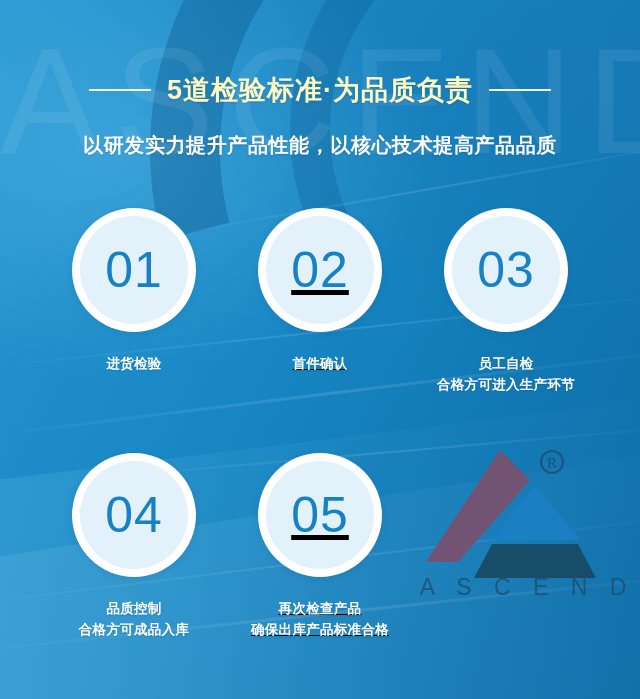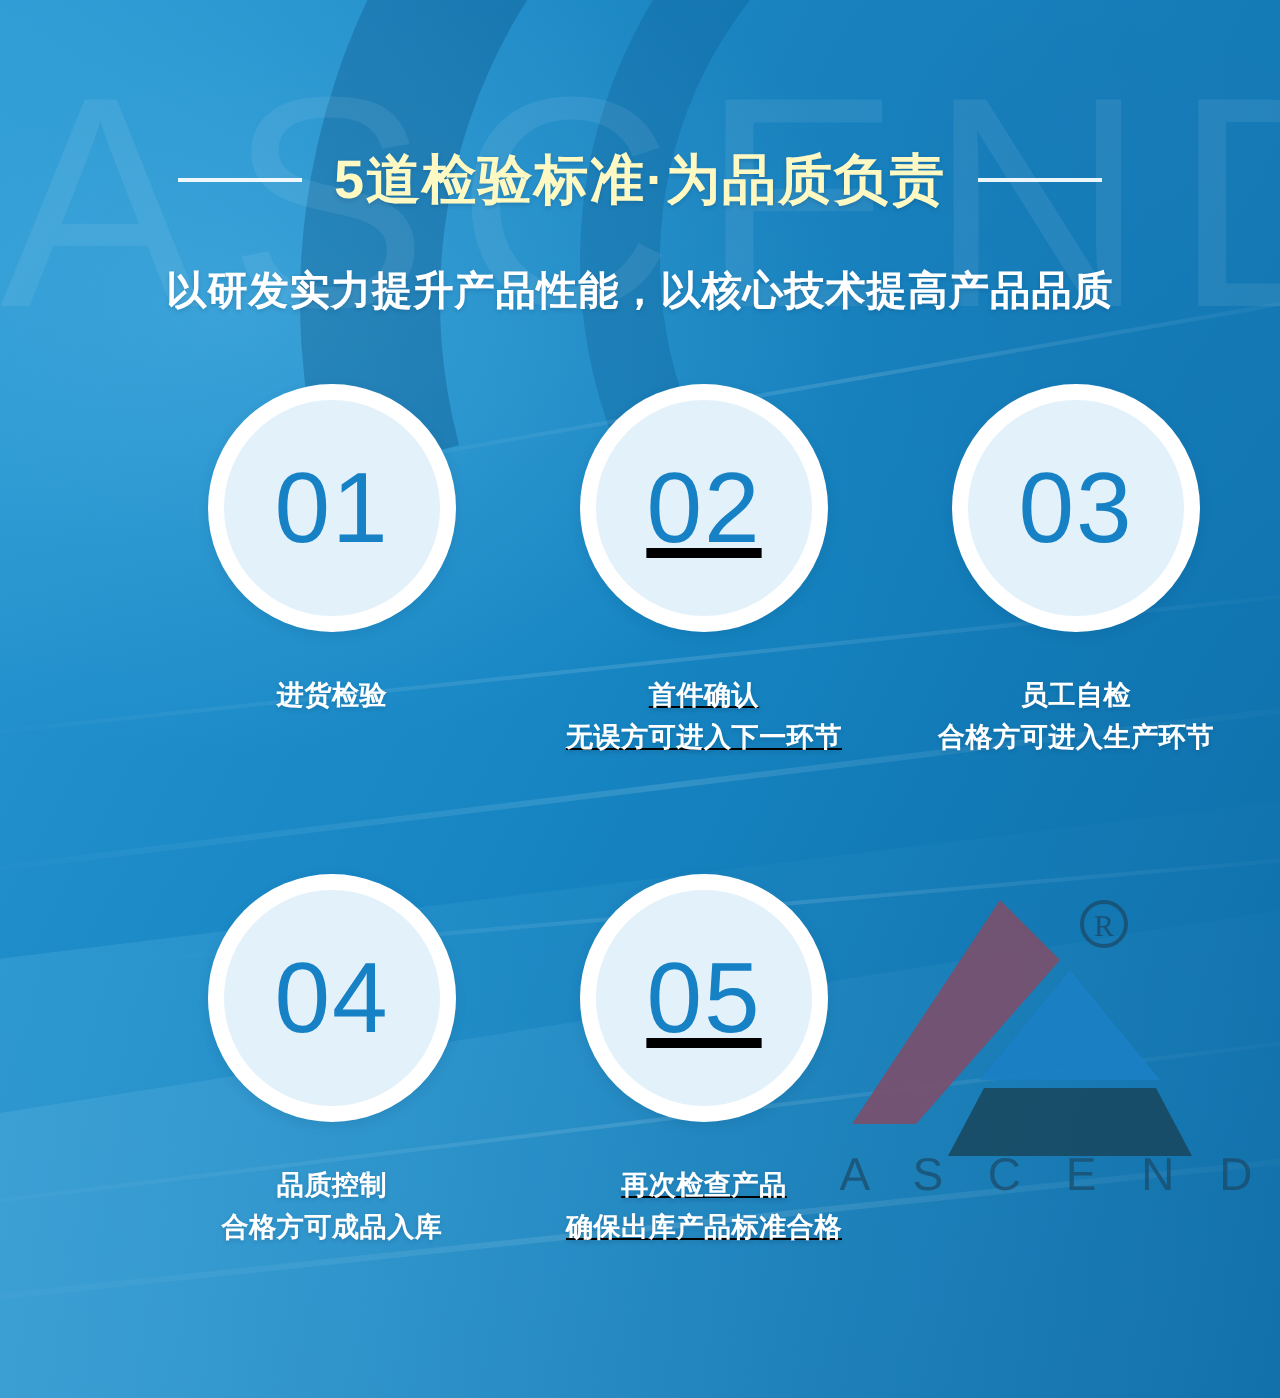--- a/index.html
+++ b/index.html
@@ -137,21 +137,21 @@
     color: #ffffff;
     font-size: 20px;
     font-weight: bold;
     letter-spacing: 0.6px;
     text-shadow: 0 1px 2px rgba(0,40,70,0.18);
   }
 
   
   .steps {
     position: absolute;
-    left: 0; right: 0; top: 192px; margin-left: 32px;
+    left: 0; right: 0; top: 208px;
   }
   .row {
     position: relative;
     height: 245px;
   }
   .step {
     position: absolute;
     width: 186px;
     text-align: center;
   }
@@ -257,21 +257,20 @@
       </div>
 
       <div class="step col2">
         <div class="circle">
           <div class="circle-inner">
             <span class="num">02</span>
           </div>
         </div>
         <div class="caption">
           <span>首件确认</span>
-          <span class="l2">无误方可进入下一环节</span>
         </div>
       </div>
 
       <div class="step col3">
         <div class="circle">
           <div class="circle-inner">
             <span class="num">03</span>
           </div>
         </div>
         <div class="caption">

